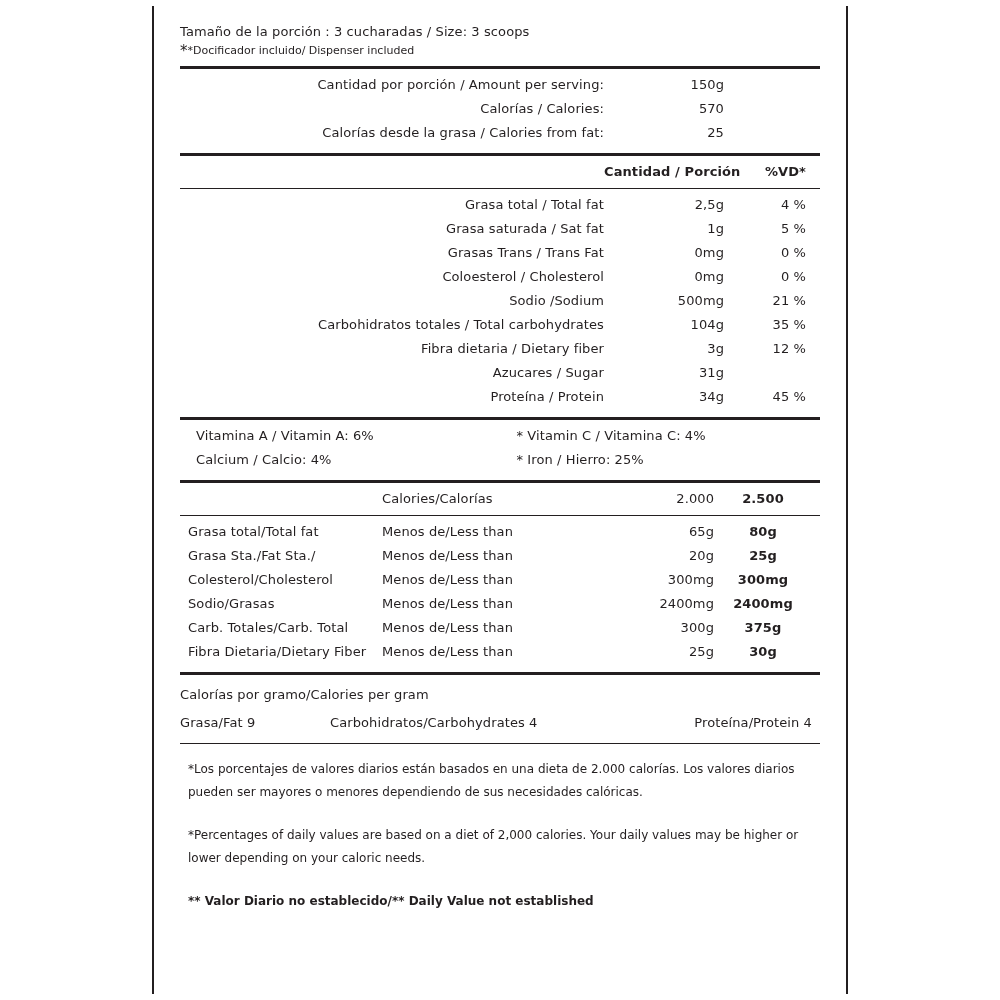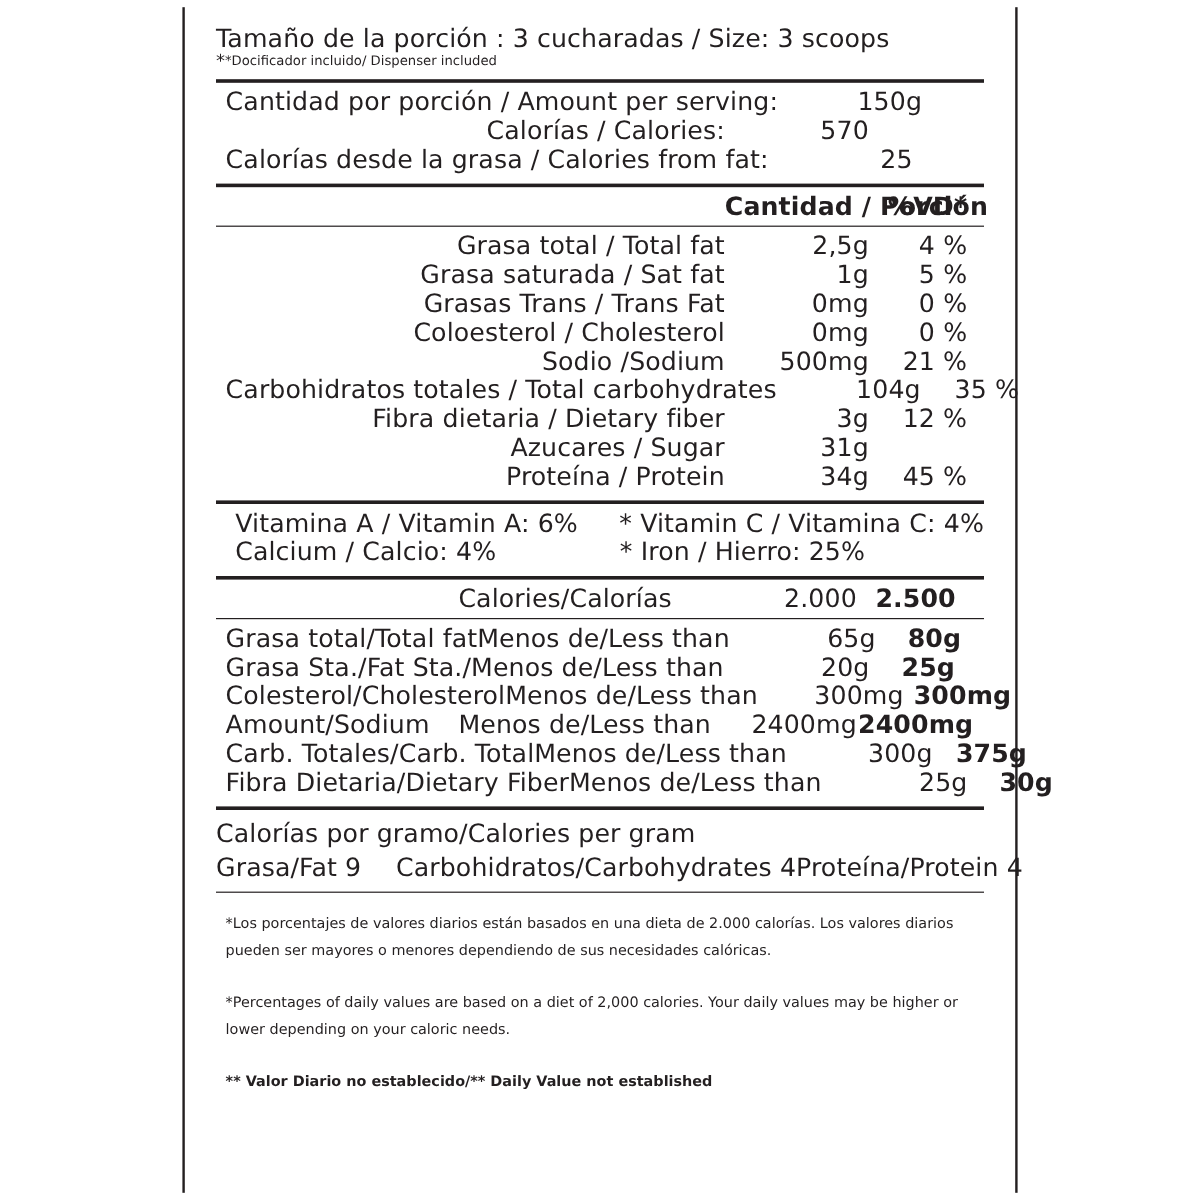--- a/index.html
+++ b/index.html
@@ -20,21 +20,21 @@
     width: 696px;
     height: 988px;
     border-left: 2px solid #231f20;
     border-right: 2px solid #231f20;
     box-sizing: border-box;
     padding: 0 26px;
   }
   .rows { position: relative; }
 
   .line {
-    font-size: 21px;
+    font-size: 13px;
     line-height: 24px;
     letter-spacing: 0.1px;
     white-space: nowrap;
   }
   .small {
     font-size: 11px;
     line-height: 14px;
   }
   .sup {
     font-size: 15px;
@@ -230,21 +230,21 @@
       <div class="d3">20g</div>
       <div class="d4">25g</div>
     </div>
     <div class="grid4 line">
       <div class="d1 indent">Colesterol/Cholesterol</div>
       <div class="d2">Menos de/Less than</div>
       <div class="d3">300mg</div>
       <div class="d4">300mg</div>
     </div>
     <div class="grid4 line">
-      <div class="d1 indent">Amount/Sodium</div>
+      <div class="d1 indent">Sodio/Grasas</div>
       <div class="d2">Menos de/Less than</div>
       <div class="d3">2400mg</div>
       <div class="d4">2400mg</div>
     </div>
     <div class="grid4 line">
       <div class="d1 indent">Carb. Totales/Carb. Total</div>
       <div class="d2">Menos de/Less than</div>
       <div class="d3">300g</div>
       <div class="d4">375g</div>
     </div>

